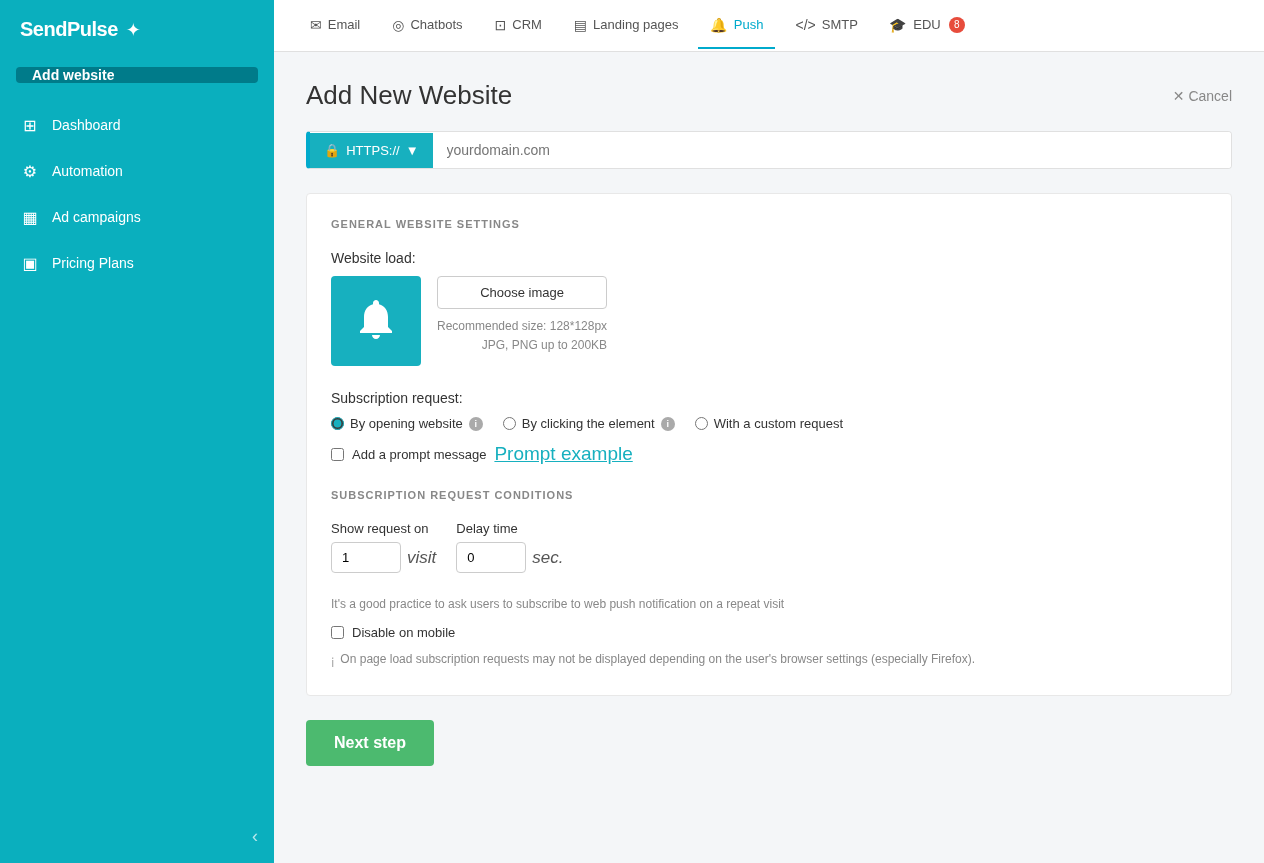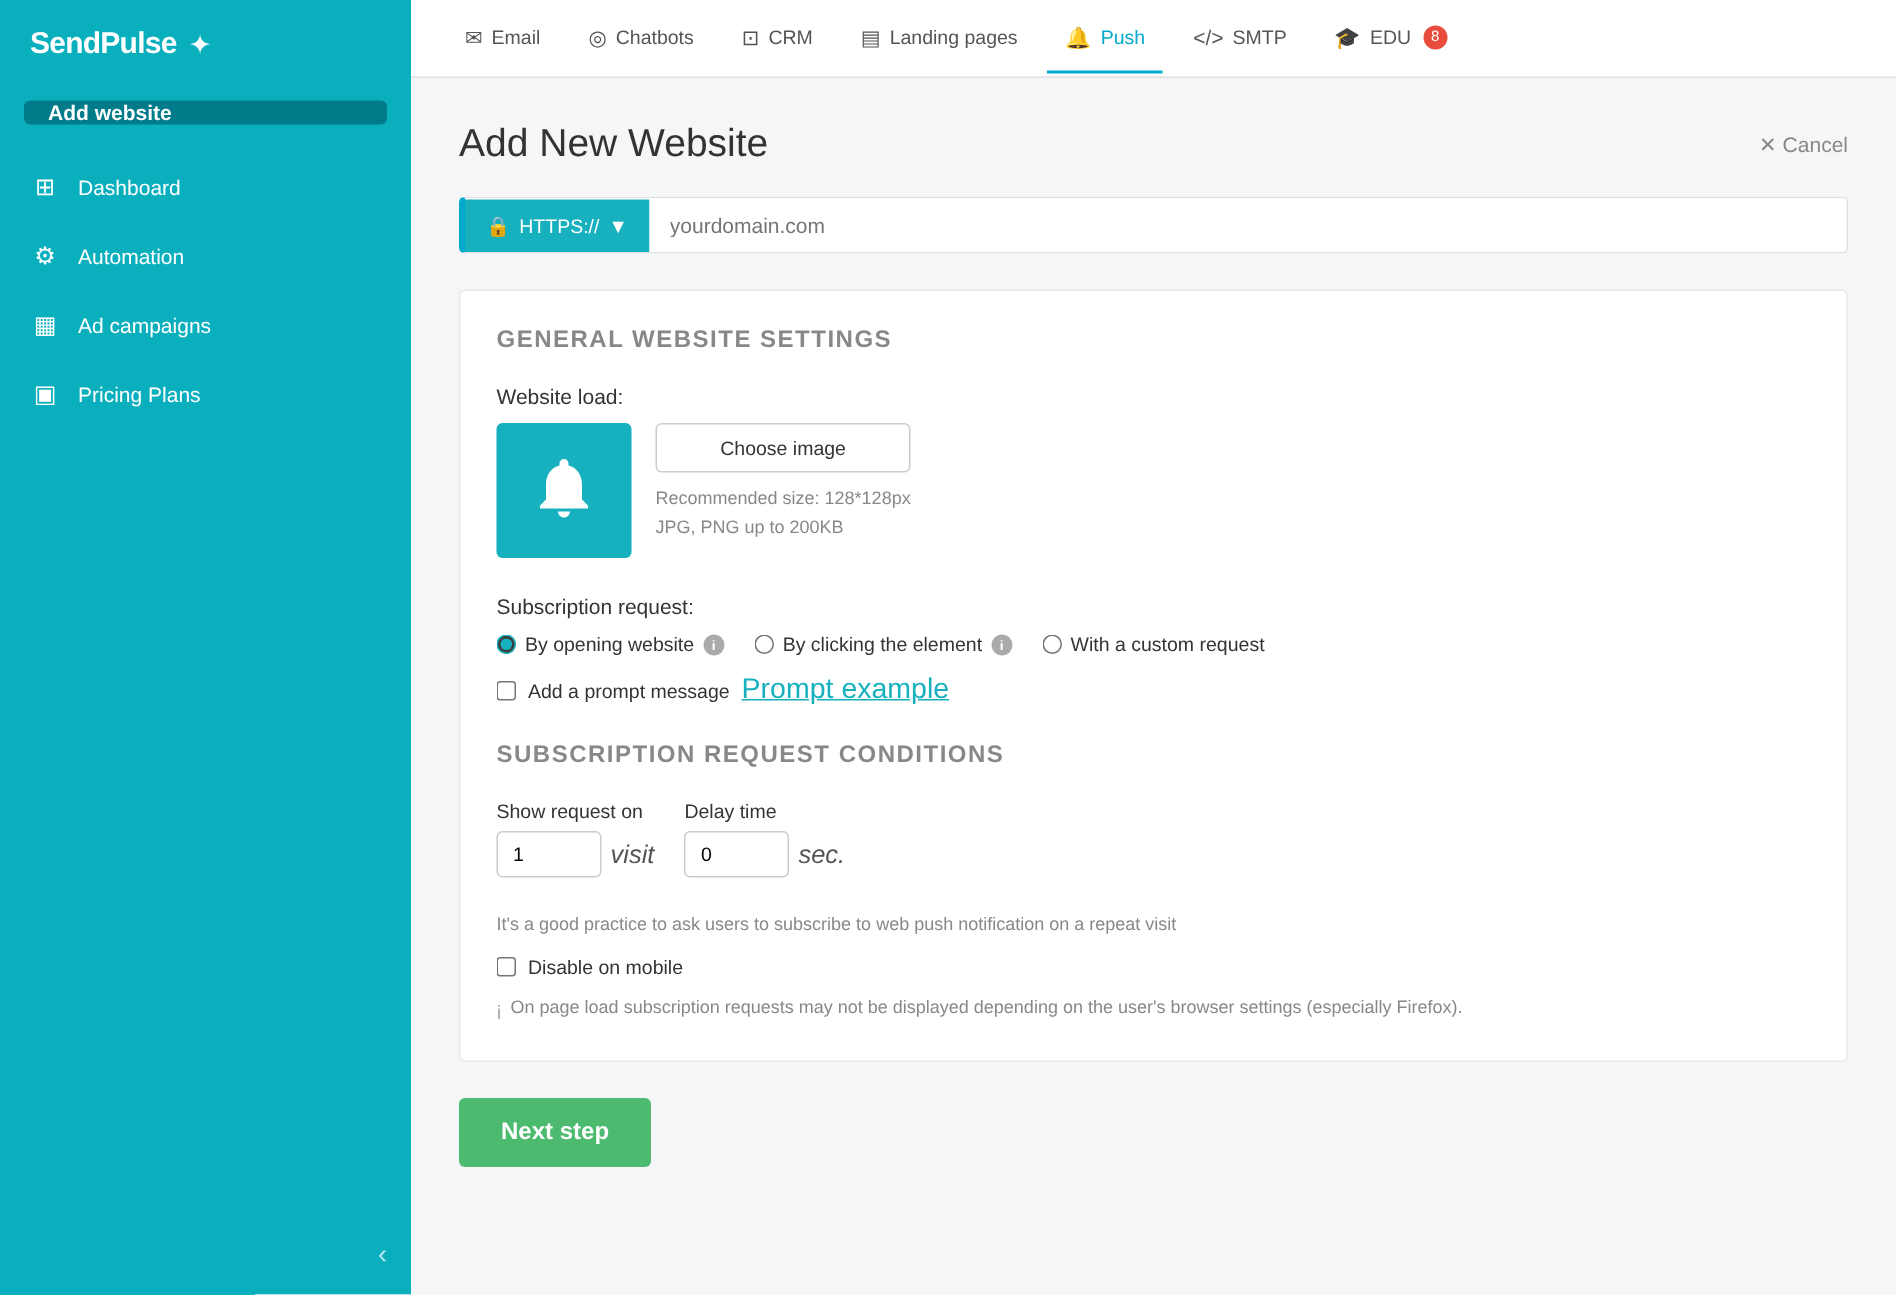--- a/index.html
+++ b/index.html
@@ -191,21 +191,21 @@
 
     
     .card {
       background: white;
       border-radius: 4px;
       border: 1px solid #e8e8e8;
       padding: 24px;
       margin-bottom: 16px;
     }
     .section-label {
-      font-size: 16px;
+      font-size: 11px;
       font-weight: 700;
       color: #888;
       letter-spacing: 1px;
       text-transform: uppercase;
       margin-bottom: 20px;
     }
 
     
     .form-group { margin-bottom: 24px; }
     .form-label {
@@ -245,20 +245,21 @@
       border-radius: 4px;
       padding: 8px 16px;
       font-size: 13px;
       color: #333;
       cursor: pointer;
     }
     .image-hint {
       font-size: 12px;
       color: #888;
       line-height: 1.6;
+      text-align: right;
     }
 
     
     .radio-group {
       display: flex;
       align-items: center;
       gap: 20px;
       flex-wrap: wrap;
       margin-bottom: 12px;
     }

